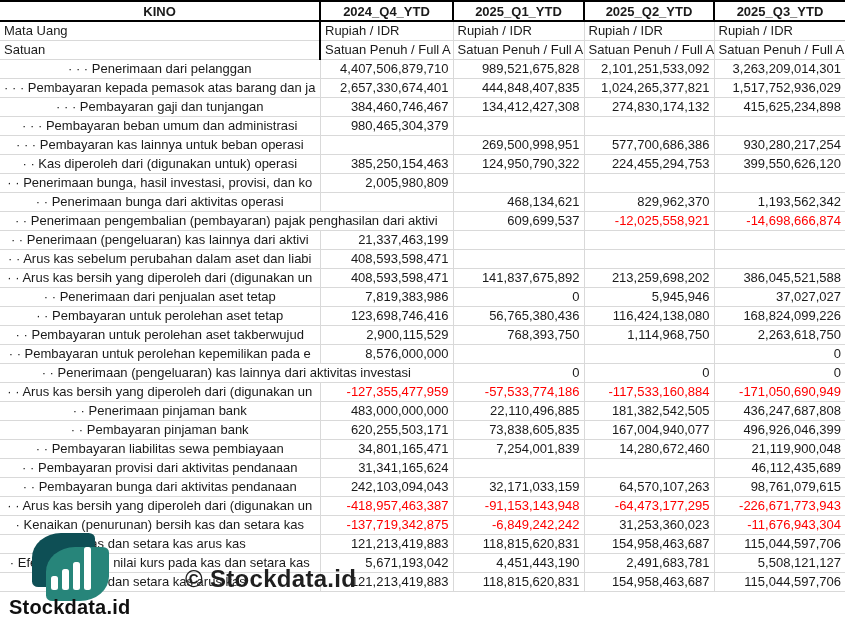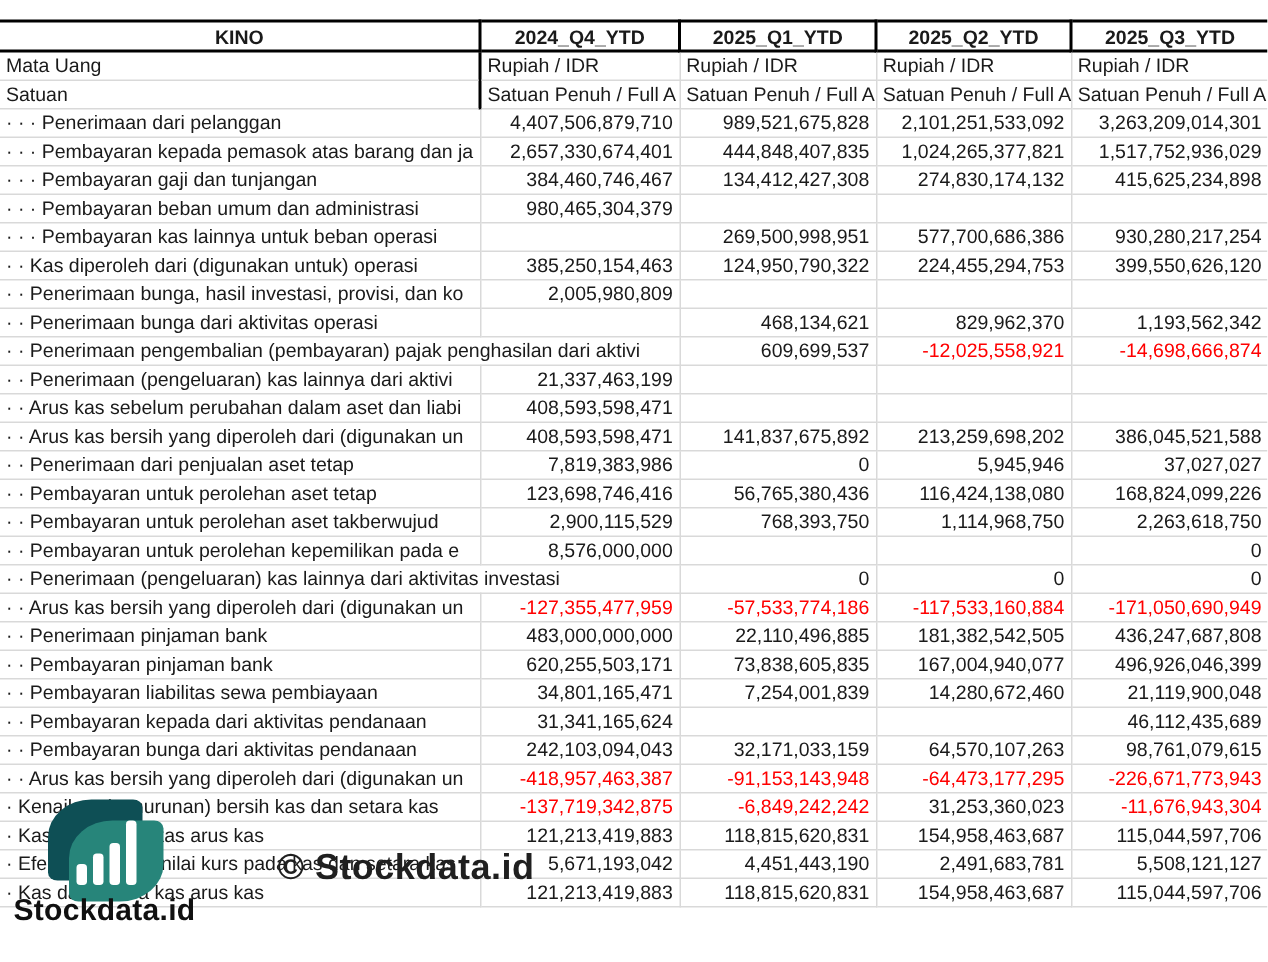--- a/index.html
+++ b/index.html
@@ -10,21 +10,20 @@
     font-family: "Liberation Sans", sans-serif;
     font-size: 13px;
     color: #1a1a1a;
     position: relative;
     overflow: hidden;
   }
   table {
     border-collapse: collapse;
     table-layout: fixed;
     width: 845px;
-    margin-top: 13px;
   }
   td, th {
     height: 19px;
     padding: 0 4px;
     white-space: nowrap;
     overflow: hidden;
     vertical-align: middle;
     border-right: 1px solid var(--grid, #d9d9d9);
     border-bottom: 1px solid var(--grid, #d9d9d9);
     font-weight: normal;
@@ -34,21 +33,21 @@
   thead tr.hdr th {
     font-weight: bold;
     text-align: center;
     height: 20px;
     border-top: 2px solid var(--hdr-border, #000);
     border-bottom: 2px solid var(--hdr-border, #000);
     border-right: 2px solid var(--hdr-border, #000);
   }
   thead tr.hdr th:last-child { border-right: none; }
   thead td.meta-label { border-right: 2px solid var(--hdr-border, #000); }
-  tbody td.label { color: #1a1a1a; }
+  tbody td.label { color: #1a1a1a; text-align: center; }
   tbody td.val { text-align: right; }
   tbody td.neg { color: var(--neg, #ff0000); }
 
   
   .wm { position: absolute; left: 0; top: 0; width: 776px; height: 641px; pointer-events: none; }
   .logo { position: absolute; left: 32px; top: 533px; width: 78px; height: 70px; }
   .leaf { position: absolute; width: 63px; height: 54px; }
   .leaf-dark  { left: 0;  top: 0;  border-radius: 46% 10% 46% 10%; }
   .leaf-light { left: 14px; top: 14px; border-radius: 46% 10% 46% 10%; }
   .bars {
@@ -240,21 +239,21 @@
         <td class="val">496,926,046,399</td>
       </tr>
       <tr>
         <td class="label">· · Pembayaran liabilitas sewa pembiayaan</td>
         <td class="val">34,801,165,471</td>
         <td class="val">7,254,001,839</td>
         <td class="val">14,280,672,460</td>
         <td class="val">21,119,900,048</td>
       </tr>
       <tr>
-        <td class="label">· · Pembayaran kepada dari aktivitas pendanaan</td>
+        <td class="label">· · Pembayaran provisi dari aktivitas pendanaan</td>
         <td class="val">31,341,165,624</td>
         <td class="val"></td>
         <td class="val"></td>
         <td class="val">46,112,435,689</td>
       </tr>
       <tr>
         <td class="label">· · Pembayaran bunga dari aktivitas pendanaan</td>
         <td class="val">242,103,094,043</td>
         <td class="val">32,171,033,159</td>
         <td class="val">64,570,107,263</td>

